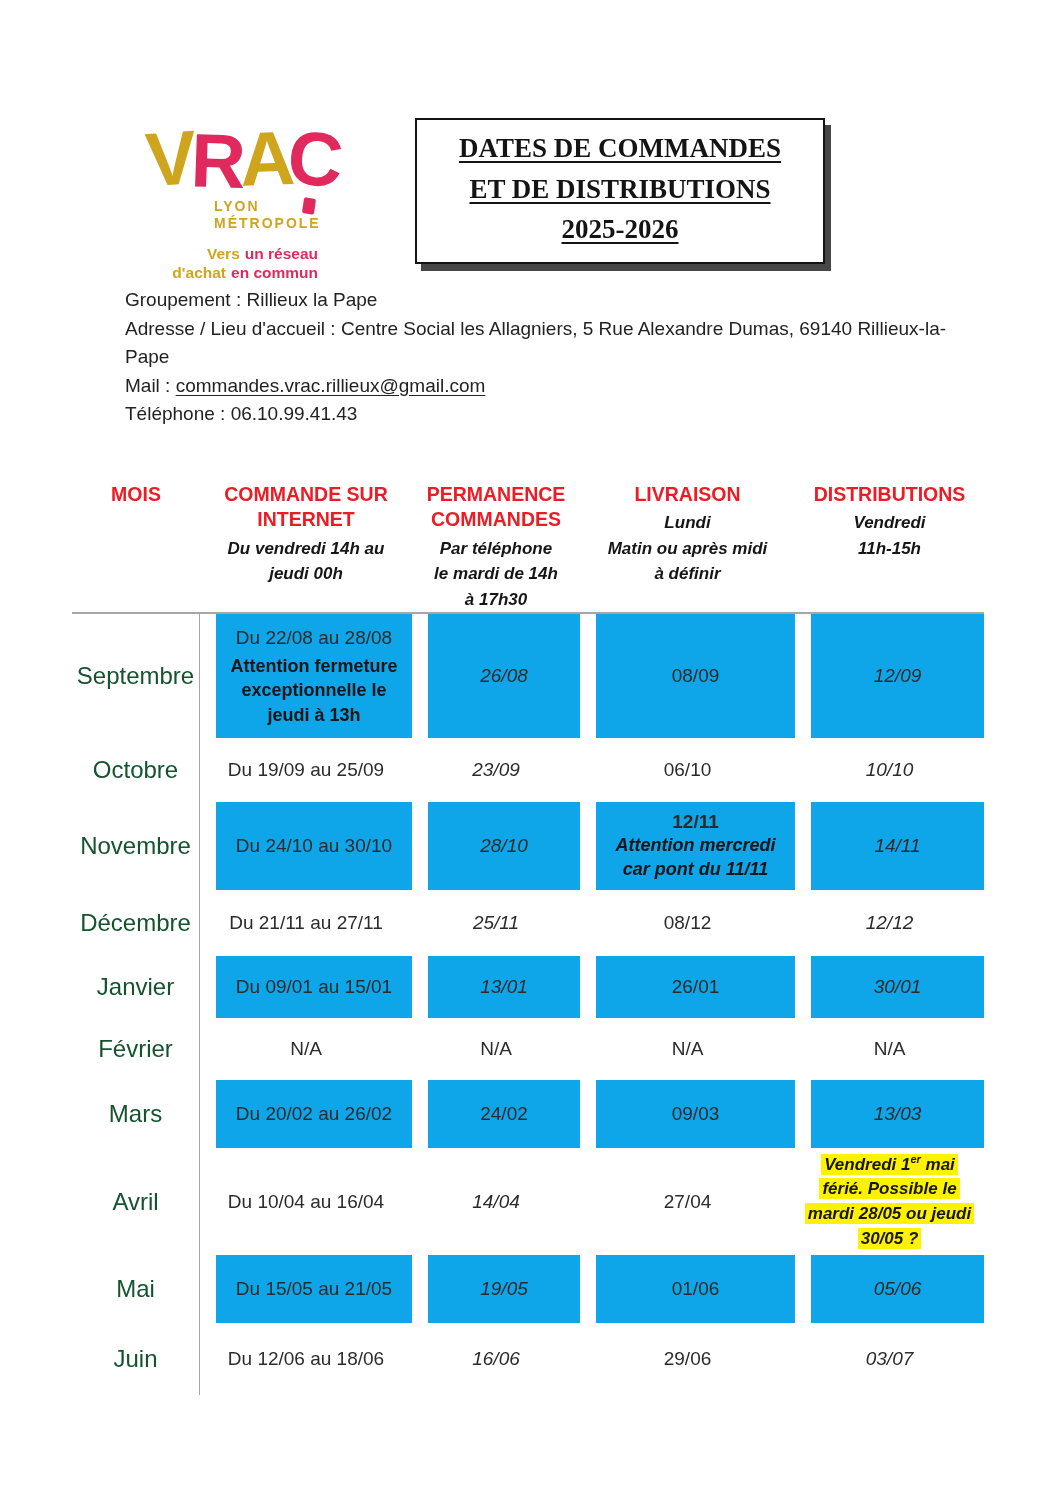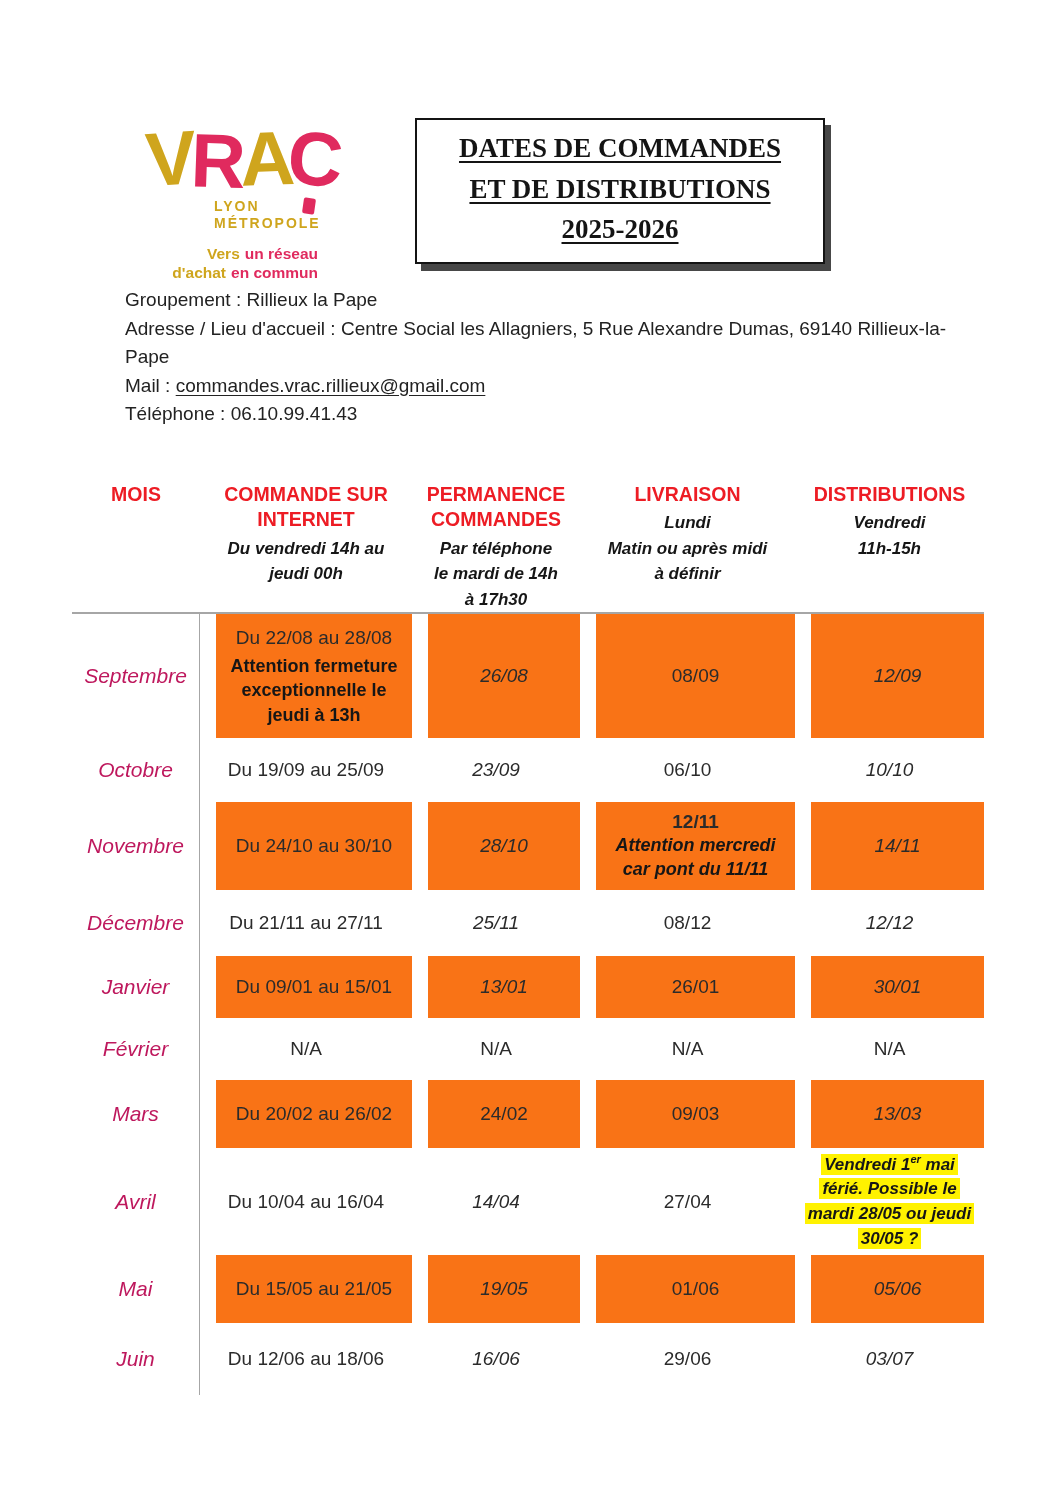--- a/index.html
+++ b/index.html
@@ -40,24 +40,24 @@
   .contact .b{font-weight:normal;}
   .mail-link{color:#222;text-decoration:underline;text-underline-offset:3px;}
   
   .vtable{position:absolute;left:72px;top:476px;width:912px;}
   .thead{display:grid;grid-template-columns:128px 212px 168px 215px 189px;min-height:130px;align-items:start;}
   .hcell{text-align:center;padding-top:6px;}
   .htitle{display:block;color:#ED1C24;font-weight:bold;font-size:19.5px;line-height:1.3;}
   .hsub{display:block;color:#161616;font-weight:bold;font-style:italic;font-size:17px;line-height:1.5;white-space:pre-line;margin-top:3px;}
   .tbody{border-top:2px solid #A6A6A6;}
   .row{display:grid;grid-template-columns:128px 212px 168px 215px 189px;}
-  .row.shaded .cell:not(.month){background:#f97316;margin-left:16px;}
+  .row.shaded .cell:not(.month){background:#0ea5e9;margin-left:16px;}
   .cell{display:flex;flex-direction:column;justify-content:center;align-items:center;text-align:center;font-size:19px;color:#2b2b2b;padding:4px 6px;box-sizing:border-box;}
   .cell.month{border-right:1px solid #A6A6A6;background:#fff;}
-  .month-label{color:#be185d;font-style:italic;font-size:21px;}
+  .month-label{color:#14532d;font-size:24px;}
   .it{font-style:italic;}
   .b{font-weight:bold;}
   .note{display:block;font-weight:bold;font-size:18px;line-height:1.35;margin-top:2px;color:#161616;}
   .noteit{display:block;font-weight:bold;font-style:italic;font-size:18px;line-height:1.35;color:#161616;}
   .dline{display:block;line-height:1.4;}
   .r0{min-height:124px;} .r1{min-height:64px;} .r2{min-height:88px;} .r3{min-height:66px;}
   .r4{min-height:62px;} .r5{min-height:62px;} .r6{min-height:68px;} .r7{min-height:94px;}
   .r8{min-height:68px;} .r9{min-height:72px;}
   .hl{
     display:inline;background:#FFF200;color:#161616;font-weight:bold;font-style:italic;

